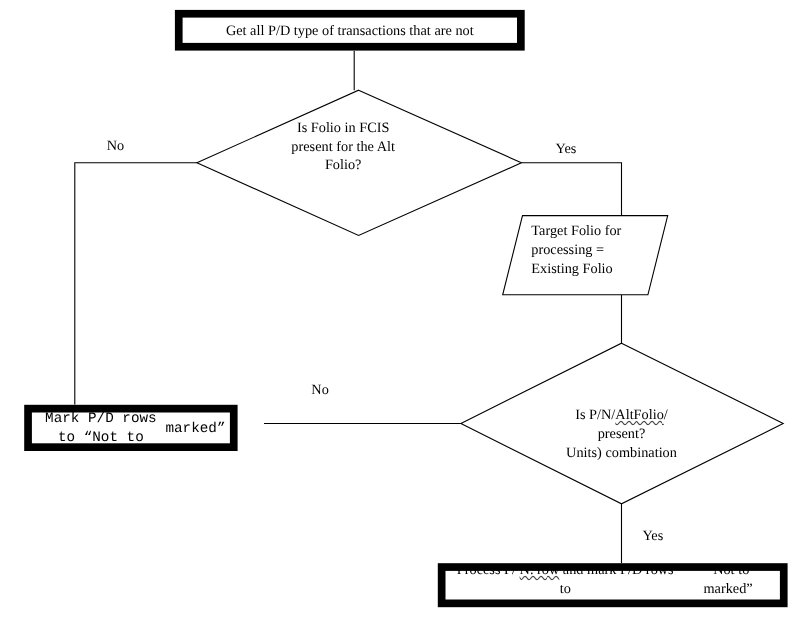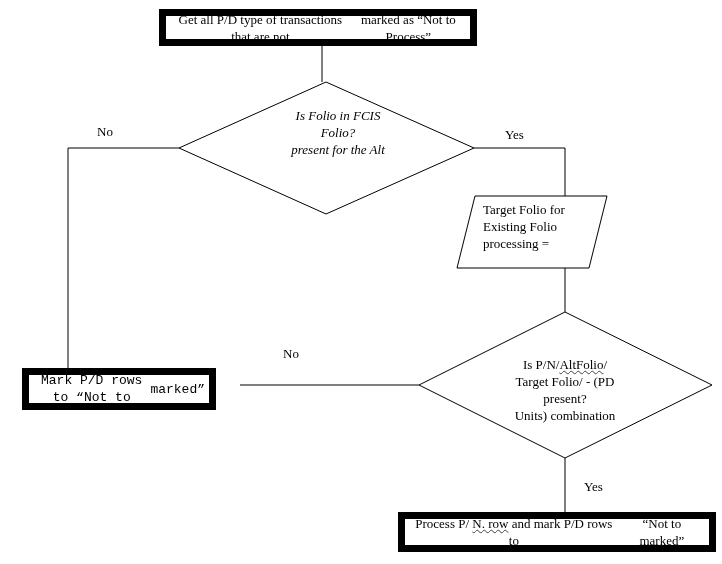--- a/index.html
+++ b/index.html
@@ -73,55 +73,53 @@
     <polyline points="419,385 240,385"></polyline>
     <polyline points="565,458 565,512"></polyline>
 
     <polygon points="326,82 474,148 326,214 179,148"></polygon>
     <polygon points="475,196 607,196 589,268 457,268"></polygon>
     <polygon points="565,312 712,385 565,458 419,385"></polygon>
   </svg>
 
   <div class="box" style="left:159px; top:9px; width:318px; height:37px;">
     <div>Get all P/D type of transactions that are not</div>
-    <div>marked as “Not to Process”</div>
   </div>
 
-  <div class="shape-text" style="left:268px; top:107px; width:140px;font-style:italic;">
+  <div class="shape-text" style="left:242px; top:107px; width:140px;">
     <div>Is Folio in FCIS</div>
+    <div>present for the Alt</div>
     <div>Folio?</div>
-    <div>present for the Alt</div>
   </div>
 
   <div class="edge-label" style="left:97px; top:123px;">No</div>
   <div class="edge-label" style="left:505px; top:126px;">Yes</div>
 
   <div class="shape-text left-align" style="left:483px; top:201px; width:112px;">
     <div>Target Folio for</div>
+    <div>processing =</div>
     <div>Existing Folio</div>
-    <div>processing =</div>
   </div>
 
-  <div class="shape-text" style="left:480px; top:356px; width:170px;">
+  <div class="shape-text" style="left:480px; top:368px; width:170px;">
     <div>
       <span>Is P/N/</span><span class="spell">AltFolio</span><span>/</span>
     </div>
-    <div>Target Folio/ - (PD</div>
     <div>present?</div>
     <div>Units) combination</div>
   </div>
 
   <div class="edge-label" style="left:283px; top:345px;">No</div>
   <div class="edge-label" style="left:584px; top:478px;">Yes</div>
 
   <div class="box" style="left:22px; top:368px; width:194px; height:42px;font-family:Liberation Mono, monospace;">
     <div>Mark P/D rows to “Not to</div>
     <div>marked”</div>
   </div>
 
-  <div class="box" style="left:398px; top:512px; width:318px; height:40px;">
+  <div class="box" style="left:398px; top:512px; width:318px; height:40px;align-items:flex-end;">
     <div>
       <span>Process P/ </span><span class="spell">N. row</span><span> and mark P/D rows to</span>
     </div>
     <div>“Not to marked”</div>
   </div>
 
 </div>
 
 </body></html>

